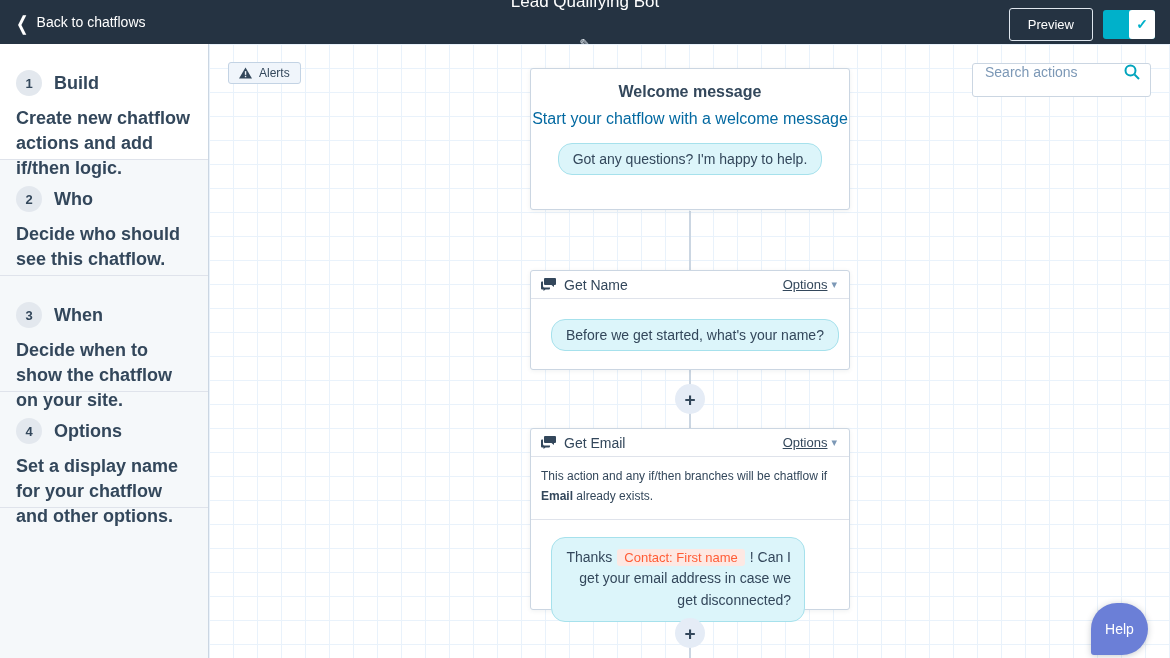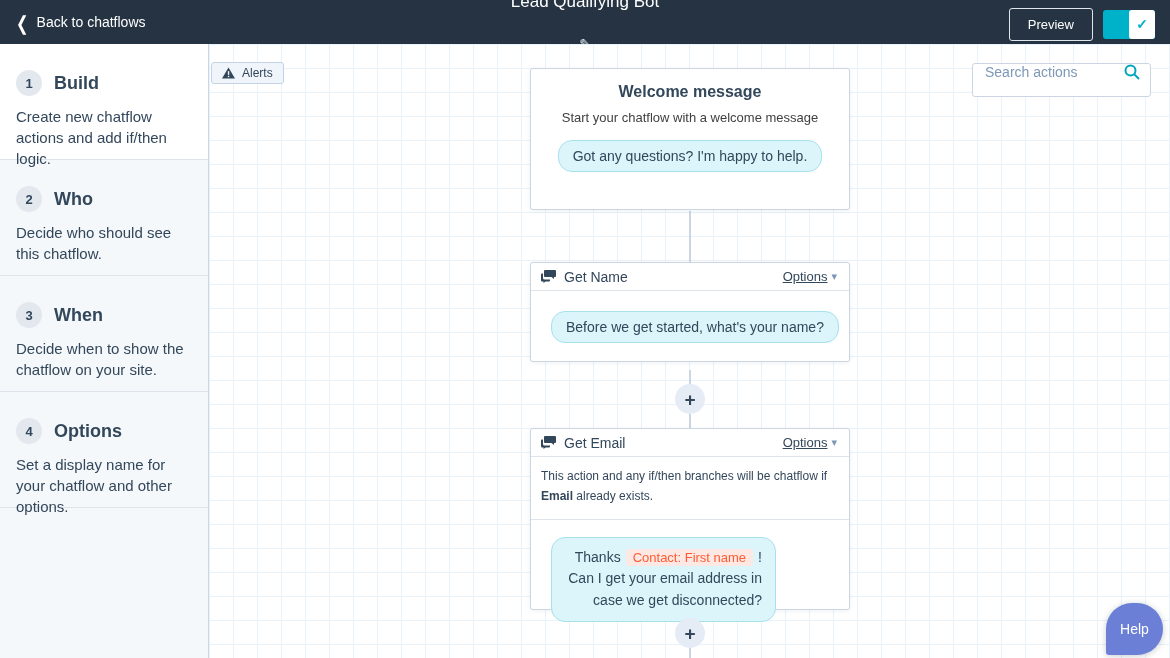--- a/index.html
+++ b/index.html
@@ -104,36 +104,36 @@
     border-radius: 50%;
     background: #e3e8ee;
     color: #33475b;
     font-size: 13px;
     font-weight: bold;
     display: flex;
     align-items: center;
     justify-content: center;
   }
   .step-title { font-size: 18px; font-weight: bold; color: #33475b; }
-  .step-desc { font-size: 15px; line-height: 1.4; color: #33475b; }
+  .step-desc { font-size: 18px; line-height: 1.4; color: #33475b; font-weight: bold; }
 
   
   .canvas {
     position: relative;
     flex: 1;
     background-color: #fff;
     background-image:
       linear-gradient(to right, #e9f2fb 1px, transparent 1px),
       linear-gradient(to bottom, #e9f2fb 1px, transparent 1px);
     background-size: 24px 24px;
     overflow: hidden;
   }
   .alerts-btn {
     position: absolute;
-    left: 2px; top: 18px;
+    left: 19px; top: 18px;
     display: flex;
     align-items: center;
     gap: 7px;
     background: #f0f5fb;
     border: 1px solid #c3d3e4;
     border-radius: 3px;
     padding: 3px 10px;
     font-size: 12px;
     color: #33475b;
     cursor: pointer;
@@ -204,66 +204,66 @@
   .options-link {
     font-size: 13px;
     color: #33475b;
     text-decoration: underline;
     cursor: pointer;
   }
   .caret { color: #7c98b6; font-size: 11px; margin-left: 4px; cursor: pointer; }
 
   .welcome-card { top: 24px; height: 142px; text-align: center; }
   .welcome-title { font-size: 16px; font-weight: bold; color: #33475b; margin-top: 14px; }
-  .welcome-sub { font-size: 13px; color: #404040; margin-top: 9px; }
+  .welcome-sub { font-size: 16px; color: #0369a1; margin-top: 9px; }
 
   .bubble {
     display: inline-block;
     background: #dcf5fa;
     border: 1px solid #a6e1ec;
     border-radius: 14px;
     padding: 7px 14px;
     font-size: 14px;
     color: #33475b;
     text-align: right;
     cursor: pointer;
   }
   .welcome-card .bubble { margin-top: 15px; }
 
-  .getname-card { top: 218px; height: 100px; }
+  .getname-card { top: 226px; height: 100px; }
   .getname-card .bubble { margin: 20px 0 0 20px; }
 
   .getemail-card { top: 384px; height: 182px; }
   .skip-note {
     font-size: 12px;
     line-height: 1.65;
     color: #33475b;
     padding: 10px 16px 12px 10px;
     border-bottom: 1px solid #dfe3eb;
   }
   .skip-note b { font-weight: bold; }
   .getemail-card .bubble {
     margin: 17px 0 0 20px;
-    width: 225px;
+    width: 254px;
     padding: 9px 13px;
     line-height: 1.55;
   }
   .token {
     background: #fde8e3;
     color: #ff5c35;
     border-radius: 3px;
     padding: 1px 7px;
     margin: 0 5px;
     font-size: 13px;
     white-space: nowrap;
   }
 
   .help-btn {
     position: absolute;
-    right: 7px; bottom: 3px;
+    right: 22px; bottom: 3px;
     width: 57px; height: 52px;
     background: #6b7fd7;
     color: #fff;
     font-size: 14px;
     border-radius: 26px 26px 26px 3px;
     display: flex;
     align-items: center;
     justify-content: center;
     cursor: pointer;
     box-shadow: 0 1px 6px rgba(37,51,66,0.25);

